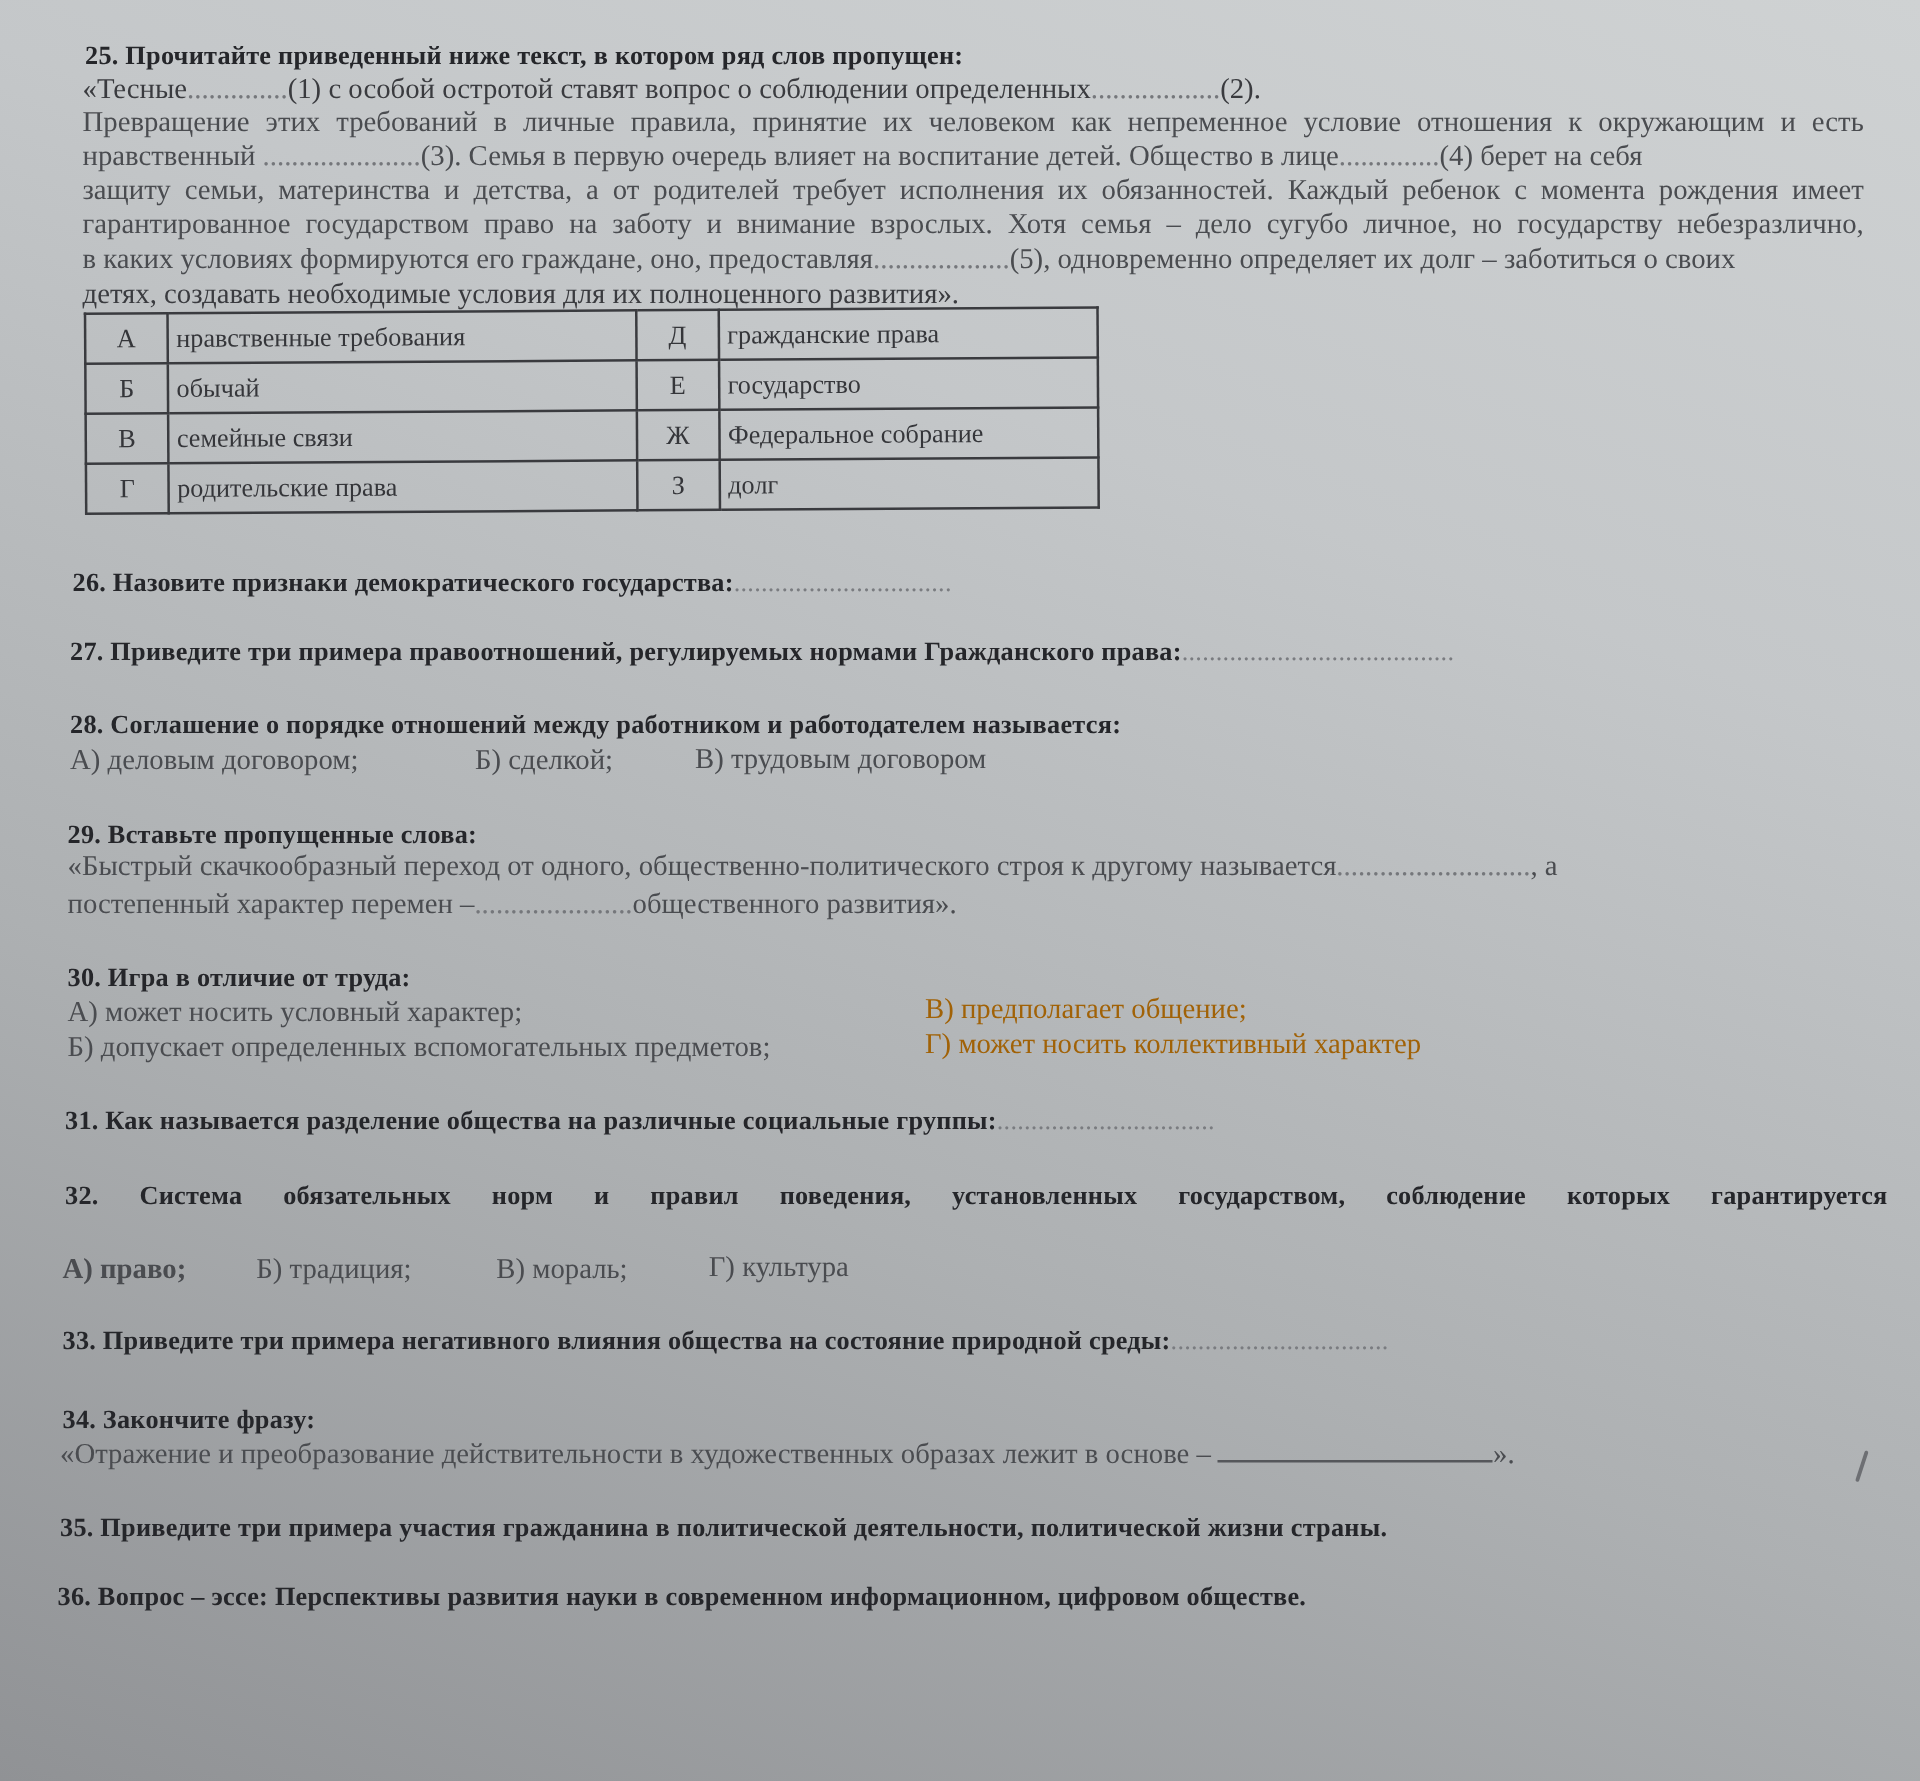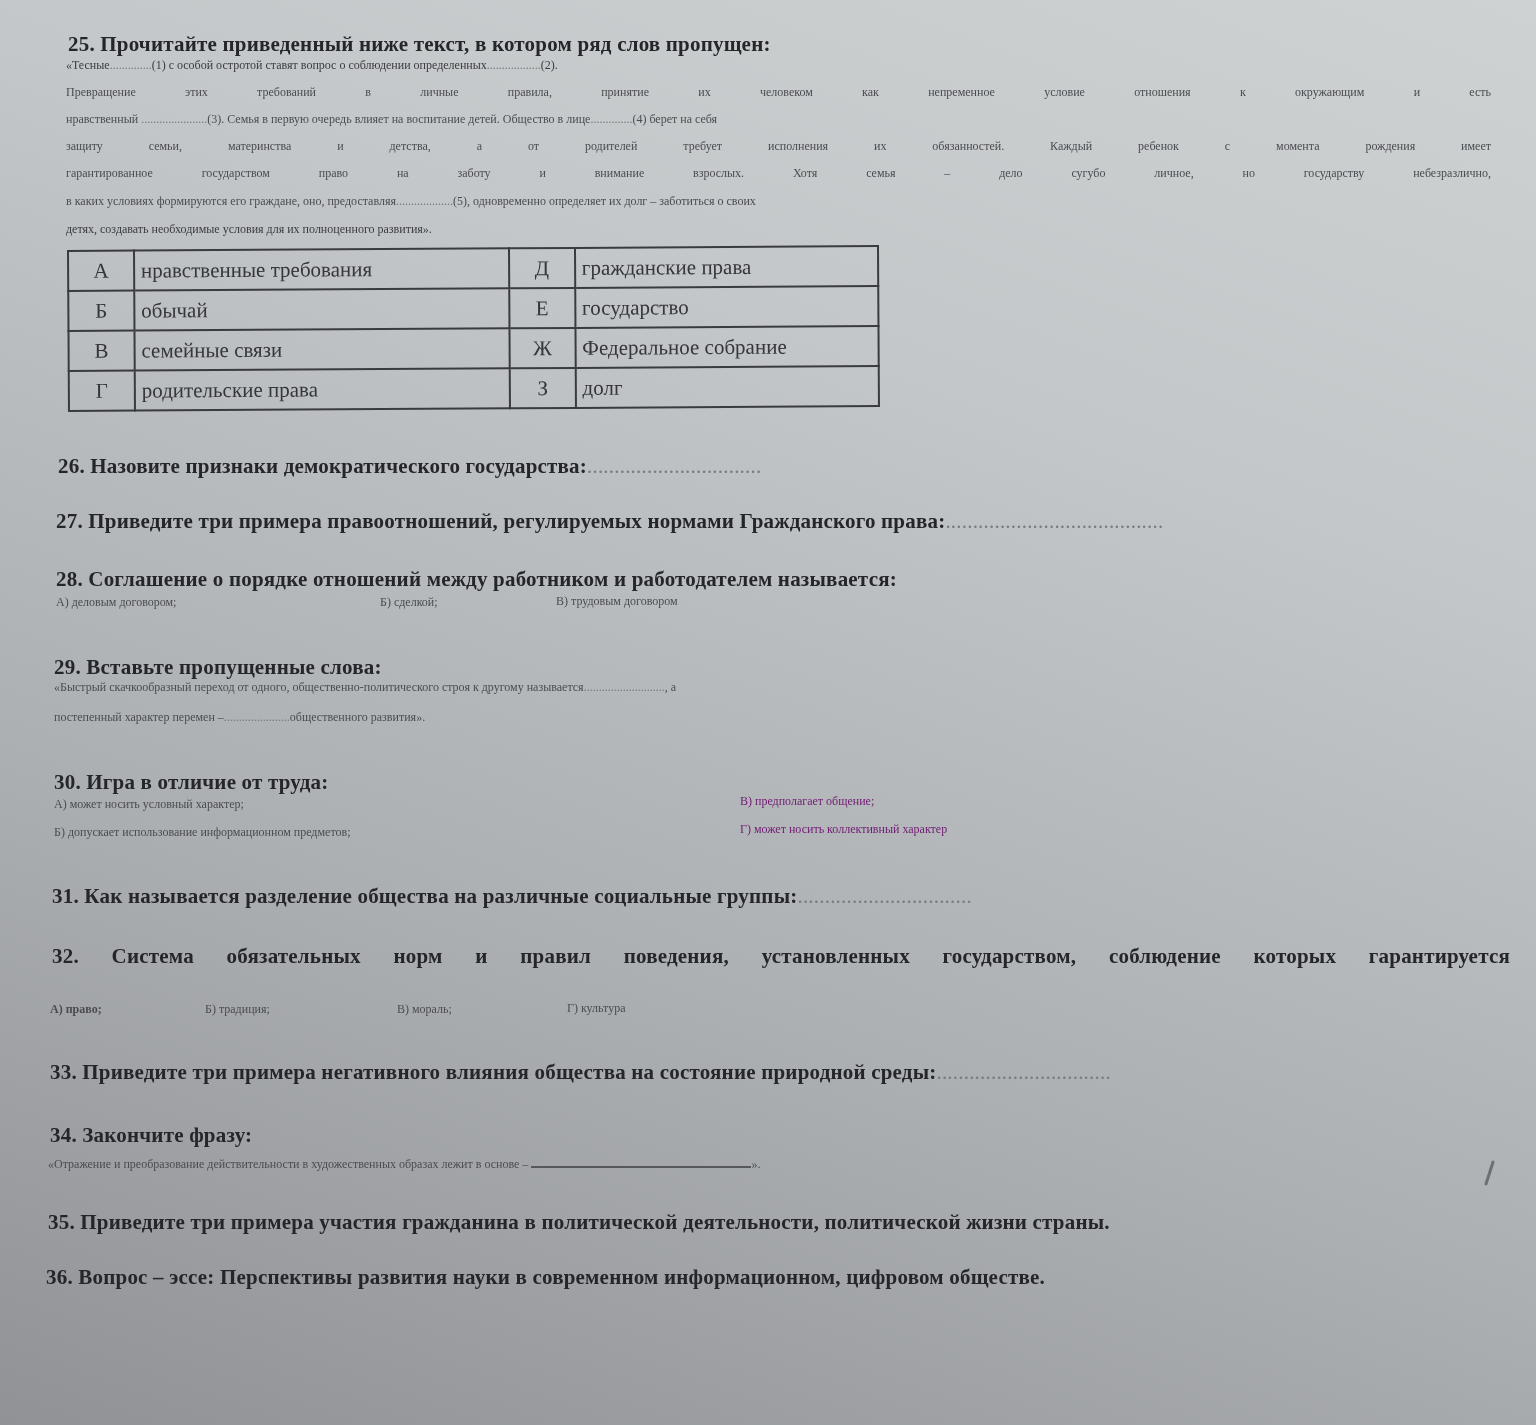--- a/index.html
+++ b/index.html
@@ -5,23 +5,23 @@
     html, body { margin: 0; padding: 0; }
     body {
       width: 1536px; height: 1425px; overflow: hidden; position: relative;
       background: linear-gradient(200deg, #cfd2d3 0%, #c4c7c9 30%, #adb0b2 65%, #909295 100%);
       font-family: "Liberation Serif", "DejaVu Serif", serif;
       color: #2c2d30;
     }
     .sheet { position: absolute; left: 0; top: 0; width: 1536px; height: 1425px; }
     .abs { position: absolute; white-space: nowrap; }
     .qtitle { font-weight: bold; font-size: 21px; color: #25262a; letter-spacing: 0.2px; }
-    .line { font-size: 12px; color: #3a3b3f; }
+    .line { font-size: 23px; color: #3a3b3f; }
     .faded { color: #4a4c50; }
-    .fainter { color: #701a75; }
+    .fainter { color: #a16207; }
     .dots { color: #75777b; letter-spacing: 0px; }
     .dots-bold { color: #7a7c80; font-weight: normal; }
     .justify { text-align: justify; text-align-last: justify; display: block; }
 
     table.opts {
       position: absolute; left: 67px; top: 250px; width: 812px; border-collapse: collapse;
       font-size: 21px; color: #35363a; transform: rotate(-0.35deg); transform-origin: left top;
     }
     table.opts td { border: 2px solid #3a3b3f; height: 38px; padding: 0 6px; }
     table.opts td.letter { width: 52px; text-align: center; }
@@ -110,21 +110,21 @@
   <div class="abs qtitle" style="left:54px; top:655px;">29. Вставьте пропущенные слова:</div>
   <div class="abs line faded" style="left:54px; top:680px;">
     <span>«Быстрый скачкообразный переход от одного, общественно-политического строя к другому называется</span><span class="dots">...........................</span><span>, а</span>
   </div>
   <div class="abs line faded" style="left:54px; top:710px;">
     <span>постепенный характер перемен –</span><span class="dots">......................</span><span>общественного развития».</span>
   </div>
 
   <div class="abs qtitle" style="left:54px; top:770px;">30. Игра в отличие от труда:</div>
   <div class="abs line faded" style="left:54px; top:797px;">А) может носить условный характер;</div>
-  <div class="abs line faded" style="left:54px; top:825px;">Б) допускает использование информационном предметов;</div>
+  <div class="abs line faded" style="left:54px; top:825px;">Б) допускает определенных вспомогательных предметов;</div>
   <div class="abs line fainter" style="left:740px; top:794px;">В) предполагает общение;</div>
   <div class="abs line fainter" style="left:740px; top:822px;">Г) может носить коллективный характер</div>
 
   <div class="abs qtitle" style="left:52px; top:884px;">
     <span>31. Как называется разделение общества на различные социальные группы:</span><span class="dots-bold">................................</span>
   </div>
 
   <div class="abs qtitle" style="left:52px; top:944px; width:1458px;">
     <span class="justify">32. Система обязательных норм и правил поведения, установленных государством, соблюдение которых гарантируется</span>
   </div>

